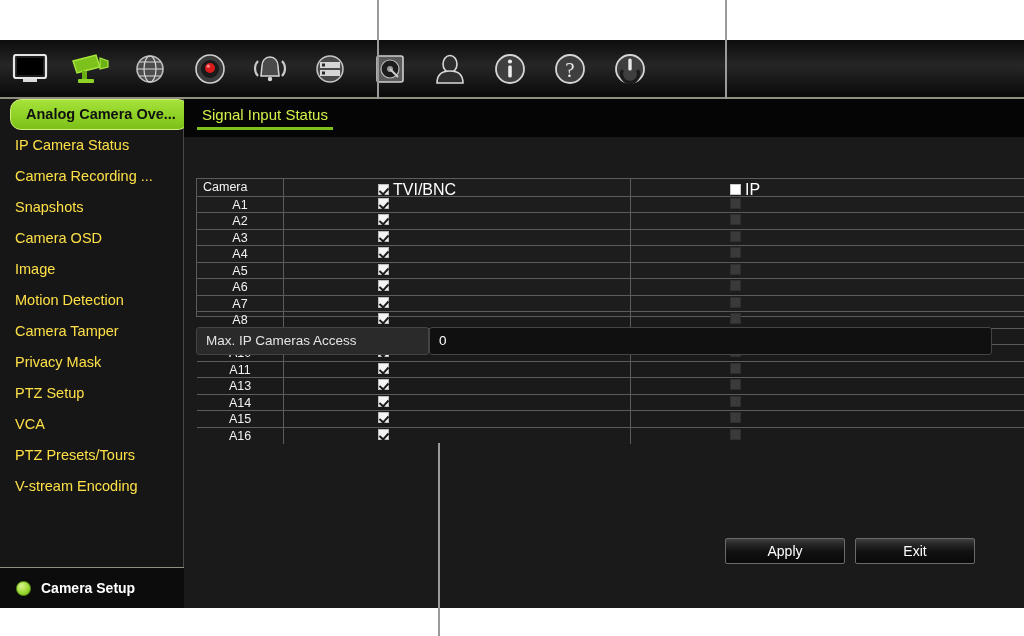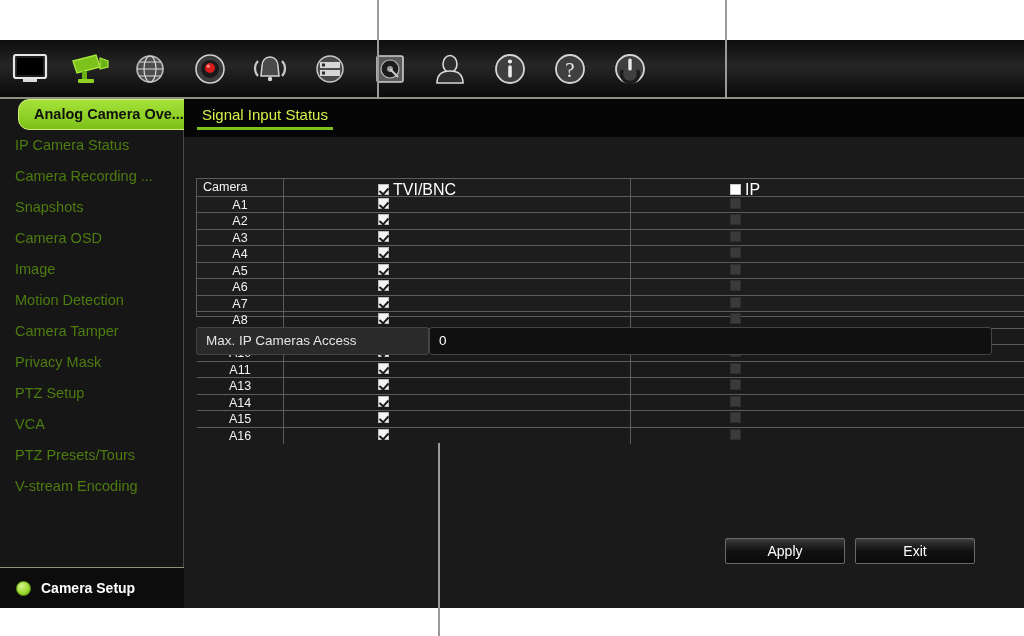--- a/index.html
+++ b/index.html
@@ -36,29 +36,29 @@
   .tb-ico svg{display:block;}
 
   
   #sidebar{
     position:absolute;left:0;top:59px;width:183px;height:468px;
     background:#161616;border-right:1px solid #4a4a44;
   }
   #sb-list{position:absolute;left:0;top:0;width:183px;}
   .sb-item{
     height:31px;line-height:31px;
-    color:#4d7c0f;font-size:14.5px;padding-left:15px;
+    color:#fde047;font-size:14.5px;padding-left:15px;
     white-space:nowrap;overflow:hidden;
   }
   .sb-item.active{
     background:linear-gradient(180deg,#a5e23a 0%,#8fd126 55%,#7cc018 100%);
     color:#101010;font-weight:bold;
     border:1px solid #cff07a;
     box-sizing:border-box;line-height:29px;
-    margin:0 18px;width:179px;border-radius:11px;
+    margin:0 10px;width:179px;border-radius:11px;
   }
 
   #statusbar{
     position:absolute;left:0;top:527px;width:191px;height:41px;
     background:#0c0c0c;border-top:1px solid #8f8f7f;border-right:1px solid #4a4a44;
     display:flex;align-items:center;box-sizing:border-box;
   }
   .sb-dot{
     width:15px;height:15px;border-radius:50%;margin-left:16px;flex:0 0 auto;
     background:radial-gradient(circle at 35% 30%,#d7f58c 0%,#9fdb36 55%,#6faf12 100%);

